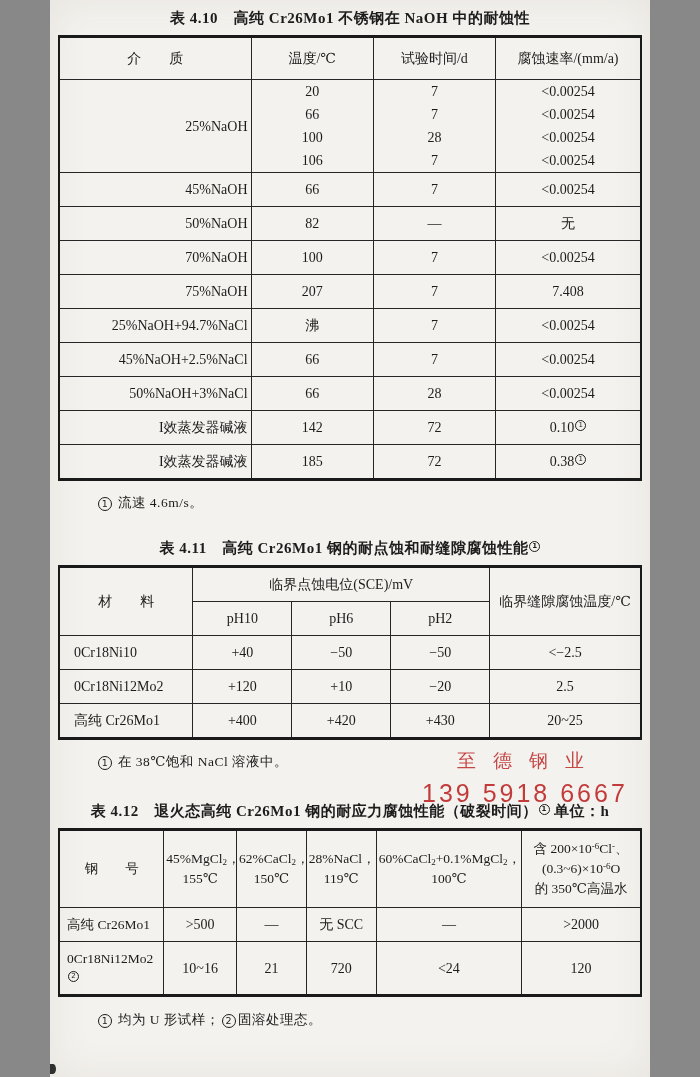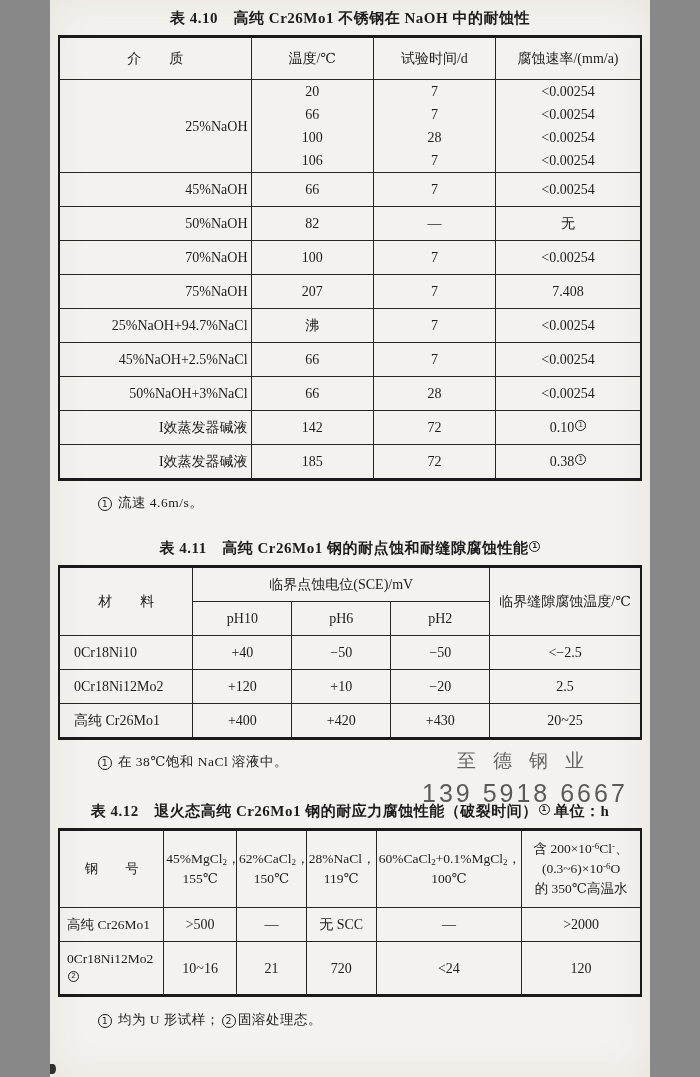--- a/index.html
+++ b/index.html
@@ -44,21 +44,21 @@
     border:1px solid currentColor;border-radius:50%;
     font-size:9.5px;text-align:center;font-family:"DejaVu Sans",sans-serif;
     margin:0 2px;
   }
   sup.mk{vertical-align:0.4em;line-height:0;}
   sup.mk .circ{width:9px;height:9px;line-height:9px;font-size:7px;margin:0 0 0 1px;}
   sub.sb{font-size:9px;vertical-align:-2px;line-height:0;}
   sup.sp{font-size:9px;vertical-align:4px;line-height:0;}
   .watermark{
     position:absolute;top:748px;right:28px;width:200px;text-align:center;
-    color:#404040;font-family:"Liberation Sans","DejaVu Sans",sans-serif;
+    color:#b91c1c;font-family:"Liberation Sans","DejaVu Sans",sans-serif;
     pointer-events:none;
   }
   .wm1{font-size:19px;letter-spacing:17px;opacity:0.8;white-space:nowrap;margin-left:14px;}
   .wm2{font-size:25px;letter-spacing:3px;opacity:0.85;margin-top:5px;white-space:nowrap;}
   .artifact{
     position:absolute;left:0;top:1064px;width:6px;height:10px;
     background:#30302e;border-radius:0 70% 70% 0;
   }
 </style>
 </head>

